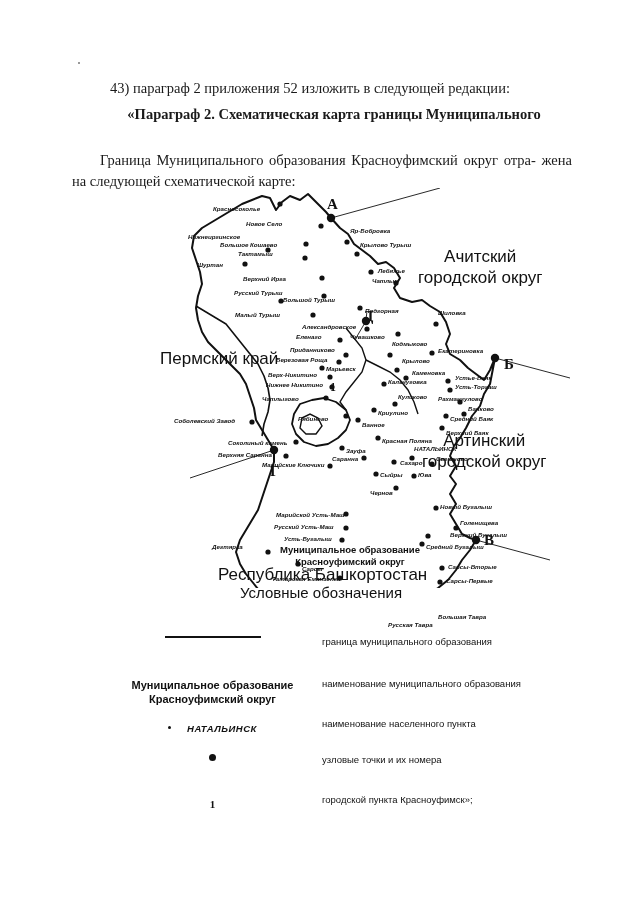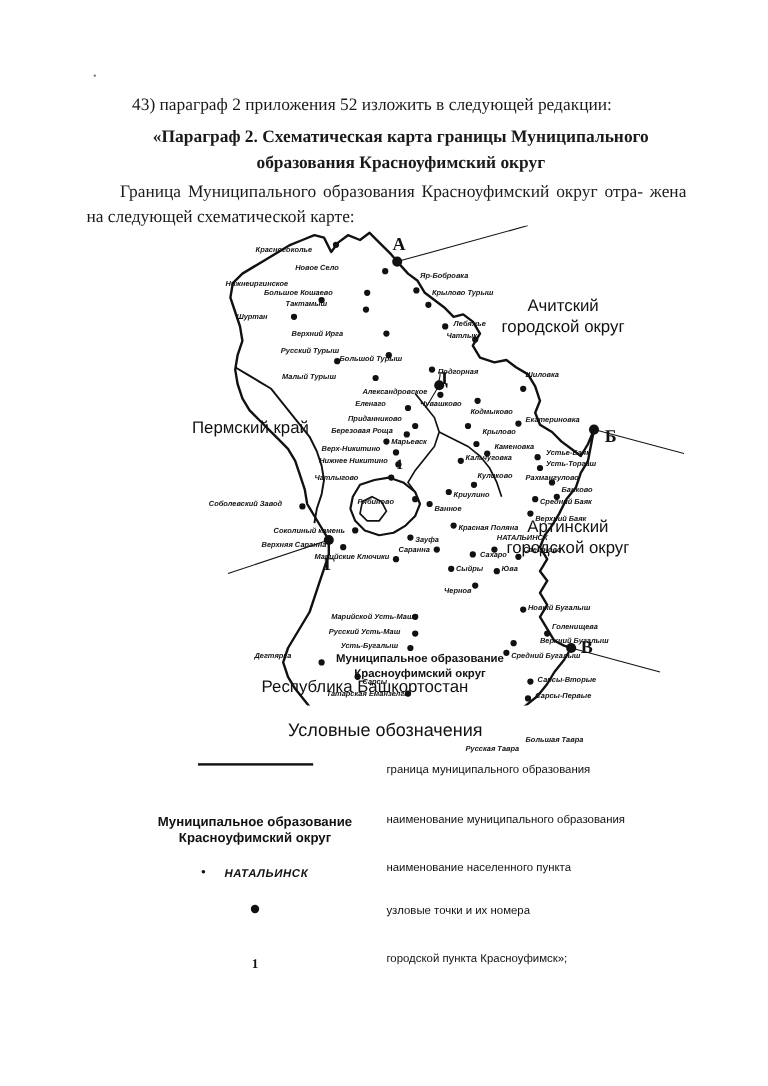--- a/index.html
+++ b/index.html
@@ -34,31 +34,31 @@
 
   
   .map-wrap{position:absolute;left:150px;top:188px;width:420px;height:400px;}
   .map-svg{position:absolute;left:0;top:0;}
 
   .map-label{
     position:absolute;
     font-family:"Liberation Sans", sans-serif;
     color:#111;white-space:nowrap;
   }
-  .reg-label{font-size:14px;line-height:1.25;text-align:center;}
+  .reg-label{font-size:17px;line-height:1.25;text-align:center;}
   .node-label{font-size:15px;font-weight:bold;font-family:"Liberation Serif",serif;}
   .mo-label{
     font-size:9.5px;font-weight:bold;text-align:center;line-height:1.25;
     font-family:"Liberation Sans", sans-serif;
   }
   .enclave-num{font-size:12px;font-weight:bold;font-family:"Liberation Serif",serif;}
 
   
   .legend-title{
-    position:absolute;left:240px;top:600px;
+    position:absolute;left:240px;top:584px;
     font-family:"Liberation Sans", sans-serif;font-size:15px;color:#111;text-align:center;
   }
   .legend{position:absolute;left:110px;top:636px;width:420px;height:170px;}
   .lg-row{position:absolute;left:0;width:420px;}
   .lg-left{position:absolute;left:0;width:205px;text-align:center;
            font-family:"Liberation Sans", sans-serif;color:#111;}
   .lg-right{position:absolute;left:212px;width:215px;
             font-family:"Liberation Sans", sans-serif;font-size:9.5px;color:#111;}
   .lg-line{display:block;width:96px;height:0;border-top:2px solid #111;margin:0 auto;}
   .lg-mo{font-size:11px;font-weight:bold;line-height:1.3;}
@@ -72,21 +72,20 @@
 <body>
 
 <div class="page">
 
   <div class="speck"></div>
 
   <div class="para-intro">43) параграф 2 приложения 52 изложить в следующей редакции:</div>
 
   <div class="heading">
     <span>«Параграф 2. Схематическая карта границы Муниципального</span><br>
-    <span>образования Красноуфимский округ</span>
   </div>
 
   <div class="para-body">
     <span class="ind"></span><span>Граница Муниципального образования Красноуфимский округ отра-</span>
     <span>жена на следующей схематической карте:</span>
   </div>
 
   <div class="map-wrap">
 
     <svg class="map-svg" width="420" height="400" viewBox="0 0 420 400">

